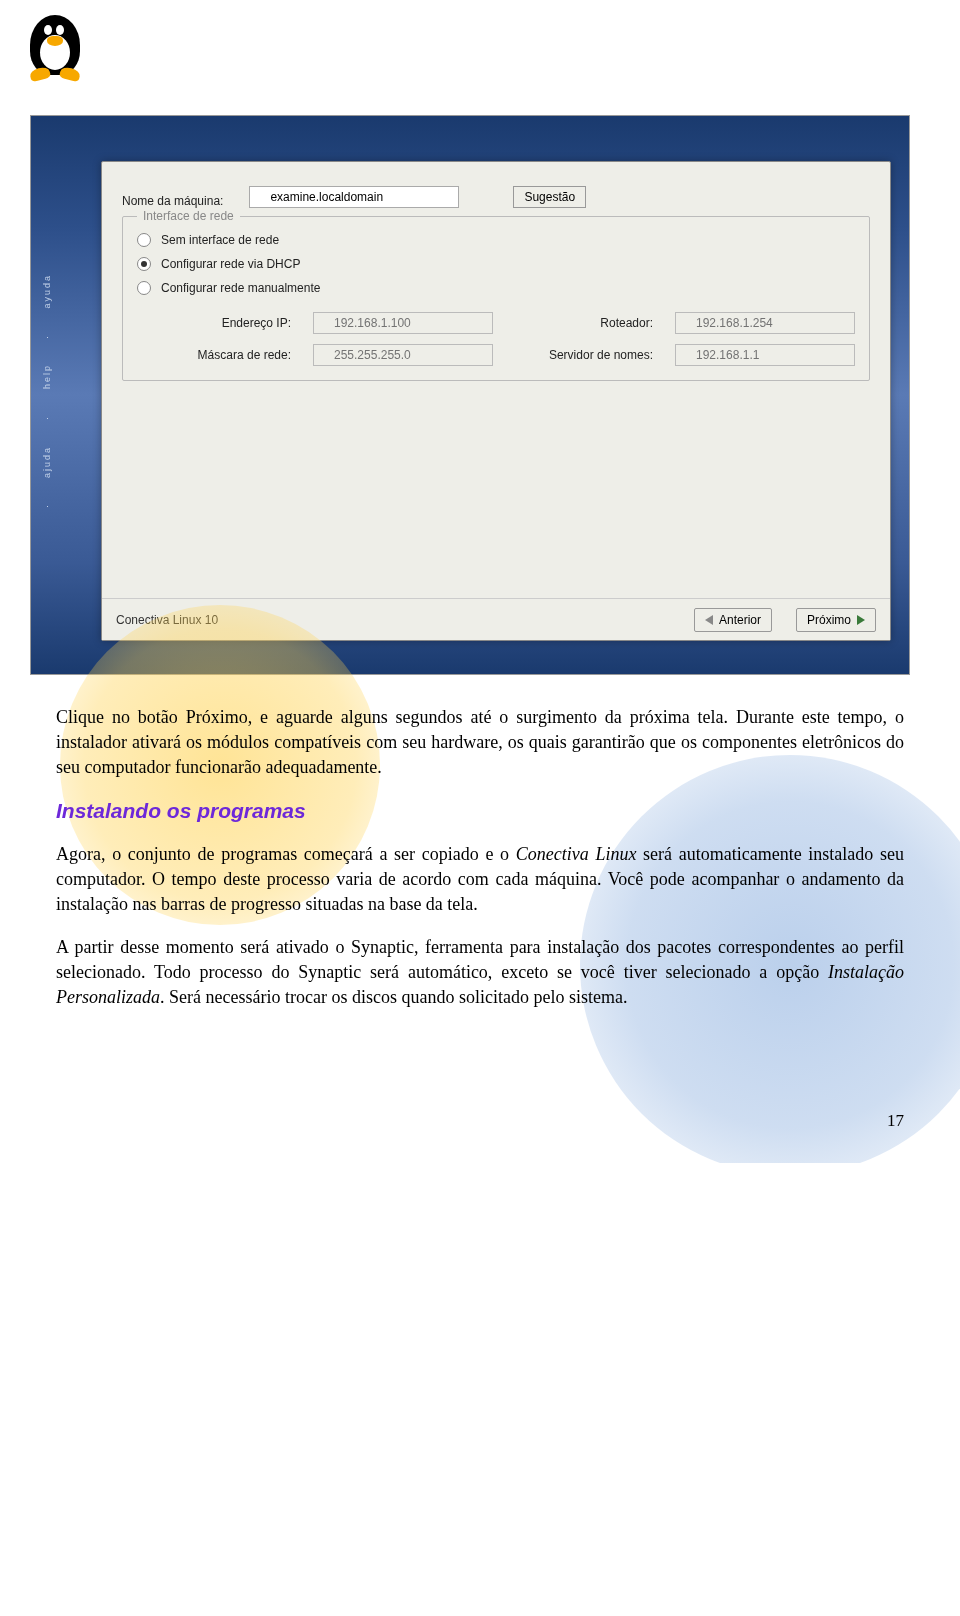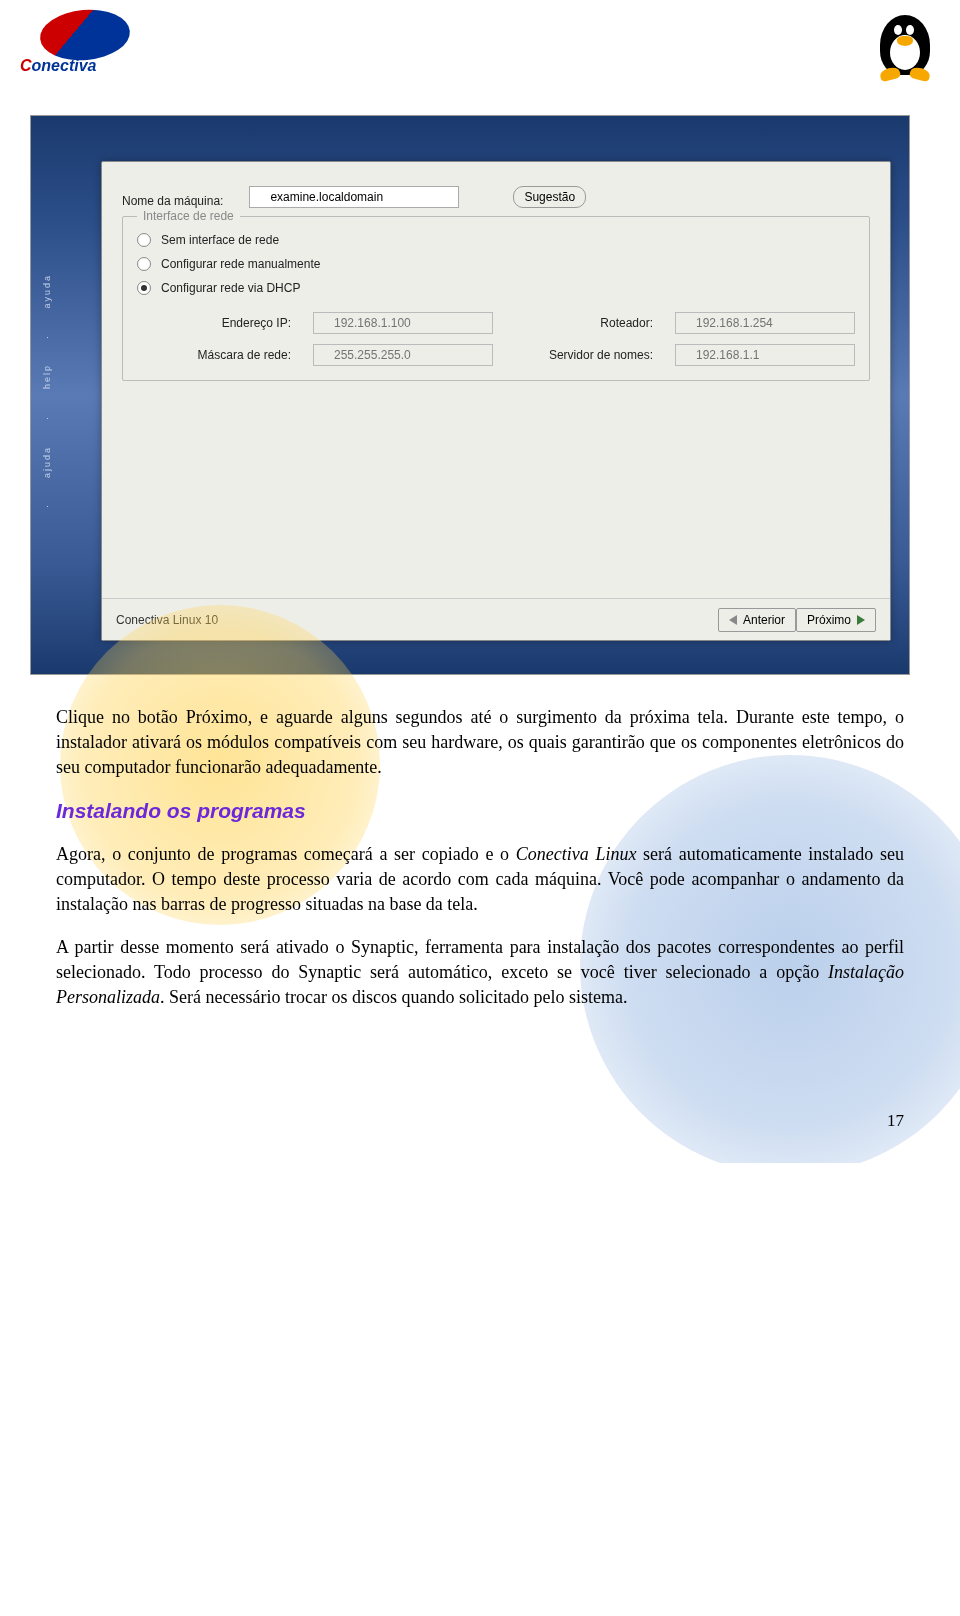--- a/index.html
+++ b/index.html
@@ -24,54 +24,50 @@
 .screenshot { width: 880px; height: 560px; background: linear-gradient(180deg, #1a3a6e 0%, #2d4f8a 20%, #5a7ab5 50%, #3a5a95 80%, #1a3a6e 100%); position: relative; border: 1px solid #999; }
 .help-sidebar { position: absolute; left: 8px; top: 145px; width: 16px; height: 260px; display: flex; flex-direction: column; align-items: center; justify-content: space-around; }
 .help-sidebar span { color: #c0d0e8; font-size: 9px; writing-mode: vertical-rl; transform: rotate(180deg); letter-spacing: 2px; }
 
 .dialog { position: absolute; left: 70px; top: 45px; width: 790px; height: 480px; background: #eeeee8; border: 1px solid #888; border-radius: 2px; box-shadow: 0 0 8px rgba(0,0,0,0.3); }
 .dialog-body { padding: 24px 20px 0; font-size: 12px; color: #222; }
 .row { display: flex; align-items: flex-end; margin-bottom: 8px; gap: 20px; }
 .row label { margin-right: 6px; }
 .input { background: #fff; border: 1px solid #aaa; padding: 3px 20px; font-size: 12px; height: 22px; }
 .input.disabled { background: #eeeee8; color: #737373; border-color: #bbb; }
-.btn { background: #eeeee8; border: 1px solid #999; padding: 3px 10px; font-size: 12px; cursor: pointer; border-radius: 10px; }
+.btn { background: #eeeee8; border: 1px solid #999; padding: 3px 10px; font-size: 12px; cursor: pointer; border-radius: 0; }
 .fieldset { border: 1px solid #bbb; border-radius: 2px; padding: 10px 14px 14px; margin-top: 6px; }
 .fieldset-legend { position: relative; top: -18px; background: #eeeee8; padding: 0 6px; color: #888; display: inline-block; font-size: 12px; }
 .radio-row { display: flex; align-items: center; margin: 4px 0 10px; text-align: right; }
 .radio { width: 14px; height: 14px; border: 1px solid #888; border-radius: 50%; margin-right: 10px; display: inline-flex; align-items: center; justify-content: center; background: #fff; }
 .radio.selected::after { content: ''; width: 6px; height: 6px; background: #333; border-radius: 50%; }
 .field-grid { display: grid; grid-template-columns: 130px 180px 150px 180px; gap: 10px 16px; align-items: center; margin-top: 17px; margin-left: 30px; }
 .field-grid label { text-align: right; padding-right: 6px; color: #222; }
 
 .dialog-footer { position: absolute; bottom: 0; left: 0; right: 0; height: 42px; border-top: 1px solid #ccc; display: flex; align-items: center; padding: 0 14px; background: #eeeee8; }
 .footer-title { flex: 1; font-size: 12px; color: #333; }
-.nav-btn { display: inline-flex; align-items: center; gap: 6px; padding: 4px 10px; border: 1px solid #999; background: #eeeee8; font-size: 12px; border-radius: 2px; margin-left: 0; cursor: pointer; }
+.nav-btn { display: inline-flex; align-items: center; gap: 6px; padding: 4px 10px; border: 1px solid #999; background: #eeeee8; font-size: 12px; border-radius: 2px; margin-left: 24px; cursor: pointer; }
 .arrow { width: 0; height: 0; border-top: 5px solid transparent; border-bottom: 5px solid transparent; }
 .arrow.left { border-right: 8px solid #888; }
 .arrow.right { border-left: 8px solid #3a7a3a; }
 
 .doc-text { padding: 10px 56px 30px; font-family: "Times New Roman", serif; font-size: 18px; line-height: 1.38; color: #000; text-align: justify; background: #fff; position: relative; }
 .doc-text .bg-circle { position: absolute; border-radius: 50%; z-index: 0; }
 .bg1 { width: 320px; height: 320px; background: radial-gradient(circle, rgba(255,210,80,0.6) 0%, rgba(255,210,80,0.4) 60%, transparent 100%); left: 60px; top: -90px; }
 .bg2 { width: 420px; height: 420px; background: radial-gradient(circle, rgba(60,120,200,0.35) 0%, rgba(60,120,200,0.25) 55%, transparent 100%); right: -40px; top: 60px; }
 .doc-text > p, .doc-text > h3, .doc-text > .page-num { position: relative; z-index: 1; }
 .doc-text p { margin-bottom: 18px; }
 .doc-text h3 { font-size: 21px; font-weight: bold; font-style: italic; color: #6d28d9; margin: 6px 0 16px; font-family: Arial, sans-serif; }
 .doc-text em { font-style: italic; }
 .page-num { text-align: right; font-size: 17px; margin-top: 100px; }
 </style>
 </head>
 <body>
 
 <div class="page-header">
-  <div class="logo-conectiva">
-    <div class="oval"></div>
-    <div class="text"><span>C</span>onectiva</div>
-  </div>
   <div class="tux">
     <div class="tux-body"></div>
     <div class="tux-belly"></div>
     <div class="tux-eye l"></div>
       <div class="tux-eye r"></div>
     <div class="tux-beak"></div>
     <div class="tux-foot l"></div>
       <div class="tux-foot r"></div>
   </div>
 </div>
@@ -97,26 +93,26 @@
         </div>
 
         <div class="fieldset">
           <span class="fieldset-legend">Interface de rede</span>
           <div style="margin-top:-12px">
             <div class="radio-row">
               <span class="radio"></span>
               <span>Sem interface de rede</span>
             </div>
             <div class="radio-row">
+              <span class="radio selected"></span>
+              <span>Configurar rede via DHCP</span>
+            </div>
+            <div class="radio-row">
               <span class="radio"></span>
               <span>Configurar rede manualmente</span>
-            </div>
-            <div class="radio-row">
-              <span class="radio selected"></span>
-              <span>Configurar rede via DHCP</span>
             </div>
 
             <div class="field-grid">
               <label>Endereço IP:</label>
               <input class="input disabled" disabled="" value="192.168.1.100" style="">
               <label>Roteador:</label>
               <input class="input disabled" disabled="" value="192.168.1.254" style="">
               <label>Máscara de rede:</label>
               <input class="input disabled" disabled="" value="255.255.255.0" style="">
               <label>Servidor de nomes:</label>

